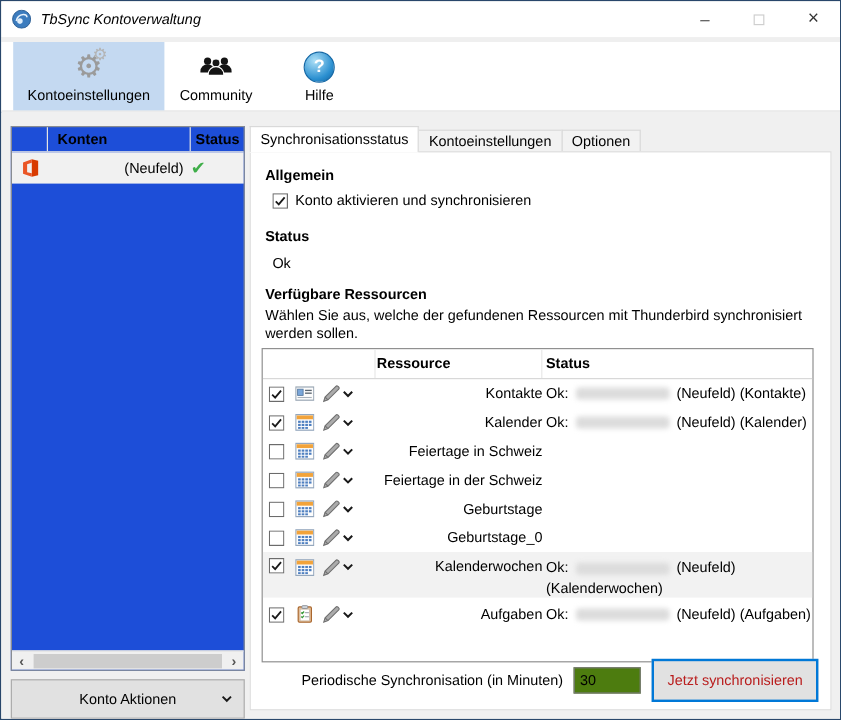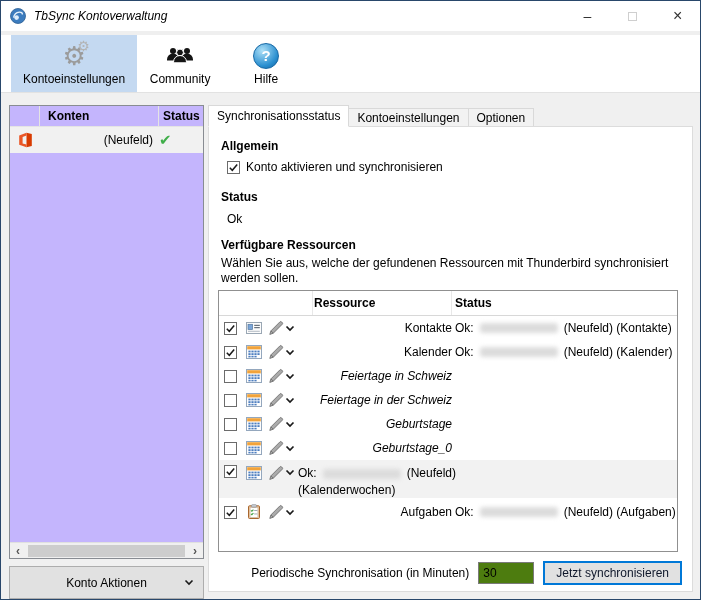--- a/index.html
+++ b/index.html
@@ -22,21 +22,21 @@
   .tool-item.active { background:#c4d9f1; }
   .tool-icon { height:36px; display:flex; align-items:center; justify-content:center; position:relative; }
   .gear-big { font-family:"DejaVu Sans",sans-serif; font-size:26px; color:#9b9b9b; line-height:1; }
   .gear-small { font-family:"DejaVu Sans",sans-serif; font-size:14px; color:#b3b3b3; line-height:1; position:absolute; top:0; right:-4px; }
   .help-ball { width:26px; height:26px; border-radius:50%; border:1px solid #1668a5; color:#fff; font-weight:bold; font-size:15px; display:flex; align-items:center; justify-content:center; background:radial-gradient(circle at 35% 28%, #aee0f7, #2a8fd0 65%, #13619c); }
 
   
   .main { position:absolute; top:93px; left:0; right:0; bottom:0; background:#f0f0f0; }
 
   
-  .accounts-box { position:absolute; left:8px; top:11px; width:195px; height:454px; background:#c4b5fd; border:1px solid #888c92; }
+  .accounts-box { position:absolute; left:8px; top:11px; width:195px; height:454px; background:#1d4ed8; border:1px solid #888c92; }
   .acc-header { display:flex; height:21px; border-bottom:1px solid #e4e4e4; font-weight:bold; align-items:stretch; }
   .acc-col-icon { width:30px; border-right:1px solid #e4e4e4; }
   .acc-col-name { flex:1; padding-left:8px; border-right:1px solid #e4e4e4; display:flex; align-items:center; }
   .acc-col-status { width:44px; padding-left:4px; display:flex; align-items:center; }
   .acc-row { display:flex; align-items:center; height:26px; }
   .acc-row.selected { background:#f1f1f1; }
   .acc-row .aicon { width:30px; display:flex; justify-content:center; }
   .acc-row .aname { flex:1; text-align:right; padding-right:6px; }
   .acc-row .acheck { width:44px; color:#3fae49; font-size:15px; font-family:"DejaVu Sans",sans-serif; }
   .hscroll { position:absolute; left:0; right:0; bottom:0; height:16px; background:#f0f0f0; border-top:1px solid #e0e0e0; display:flex; align-items:center; }
@@ -66,28 +66,28 @@
   .rh-name { width:139px; border-right:1px solid #e8e8e8; display:flex; align-items:center; padding-left:1px; }
   .rh-status { flex:1; display:flex; align-items:center; padding-left:3px; }
   .res-row { display:flex; align-items:center; height:24px; }
   .res-row.tall { height:38px; align-items:flex-start; padding-top:5px; background:#f2f2f2; }
   .res-row.last { height:28px; }
   .rr-cb { margin-left:5px; width:13px; height:13px; flex:0 0 auto; }
   .rr-icon { margin-left:9px; width:16px; height:16px; flex:0 0 auto; }
   .rr-pencil { margin-left:6px; width:16px; height:16px; flex:0 0 auto; }
   .rr-chev { margin-left:1px; width:10px; flex:0 0 auto; }
   .rr-name { margin-left:18px; width:139px; flex:0 0 auto;text-align:right; }
-  .rr-name.italic { font-style:italic; }
+  .rr-name.italic { }
   .rr-status { flex:1; padding-left:3px; line-height:17px; }
   .redact { display:inline-block; width:78px; height:10px; background:#dcdcdc; filter:blur(2px); border-radius:3px; vertical-align:middle; margin:0 6px; }
 
   
   .panel-footer { position:absolute; right:10px; bottom:6px; display:flex; align-items:center; gap:9px; }
   .interval-input { width:56px; height:22px; border:1px solid #7a7a7a; padding-left:4px; font:inherit; background:#4d7c0f; }
-  .sync-btn { height:24px; padding:0 11px; background:#e1e1e1; border:2px solid #0078d7; font:inherit; color:#0f172a; }
+  .sync-btn { height:36px; padding:0 11px; background:#e1e1e1; border:2px solid #0078d7; font:inherit; color:#b91c1c; }
 </style>
 </head>
 <body>
 
 <div class="window">
 
   <div class="titlebar">
     <span class="title-icon">
       <svg width="16" height="16" viewBox="0 0 16 16">
           <circle cx="8" cy="8" r="7.5" fill="#3c7cbe" stroke="#2c5e93" stroke-width="0.8"></circle>
@@ -403,20 +403,21 @@
                     <rect x="8.4" y="11.8" width="2.2" height="1.6"></rect>
                   </g>
                 </svg></span>
               <span class="rr-pencil"><svg width="16" height="16" viewBox="0 0 16 16">
                   <path d="M1.8 14.4 L2.9 10.9 L11.9 1.9 Q12.7 1.1 13.7 2 L14.2 2.5 Q15.1 3.4 14.3 4.2 L5.3 13.2 Z" fill="#ababab" stroke="#6f6f6f" stroke-width="0.9"></path>
                   <path d="M2.9 10.9 L5.3 13.2" stroke="#6f6f6f" stroke-width="0.9" fill="none"></path>
                 </svg></span>
               <span class="rr-chev"><svg width="10" height="7" viewBox="0 0 10 7">
                   <polyline points="1.5,1.5 5,5 8.5,1.5" fill="none" stroke="#1a1a1a" stroke-width="1.7"></polyline>
                 </svg></span>
+              <span class="rr-name">Kalenderwochen</span>
               <span class="rr-status"><span>Ok:</span><span class="redact"></span><span>(Neufeld)</span><div>(Kalenderwochen)</div></span>
             </div>
             <div class="res-row last">
               <span class="rr-cb"><svg width="13" height="13" viewBox="0 0 13 13">
                   <rect x="0.5" y="0.5" width="12" height="12" fill="#fff" stroke="#6b6b6b"></rect>
                   <polyline points="2.8,6.8 5.3,9.3 10.2,3.5" fill="none" stroke="#1a1a1a" stroke-width="1.5"></polyline>
                 </svg></span>
               <span class="rr-icon"><svg width="16" height="16" viewBox="0 0 16 16">
                   <rect x="2.5" y="1.8" width="11" height="12.7" rx="1" fill="#e9c29a" stroke="#a9672f"></rect>
                   <rect x="4.1" y="3.6" width="7.8" height="9.8" fill="#fff" stroke="#cdbba6" stroke-width="0.7"></rect>

